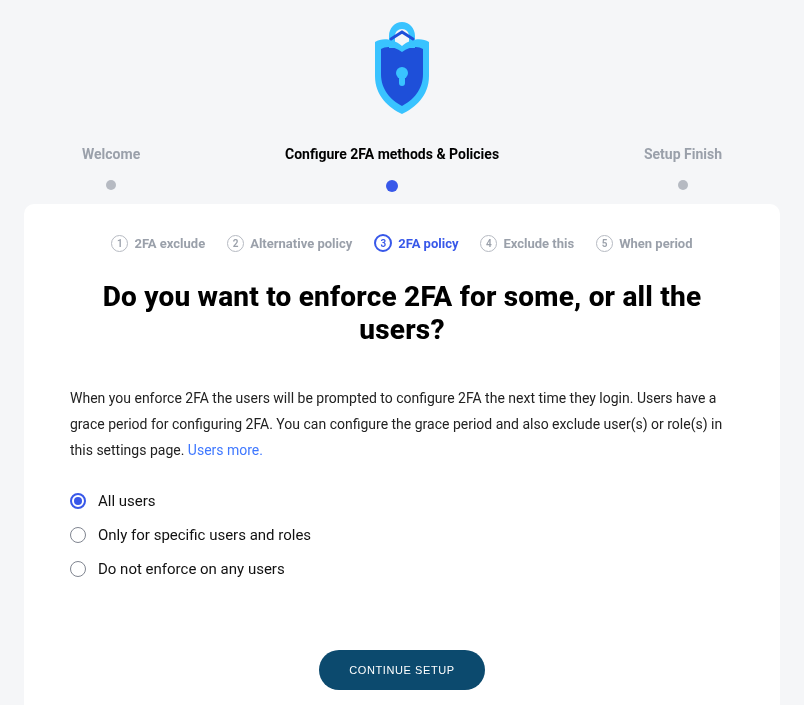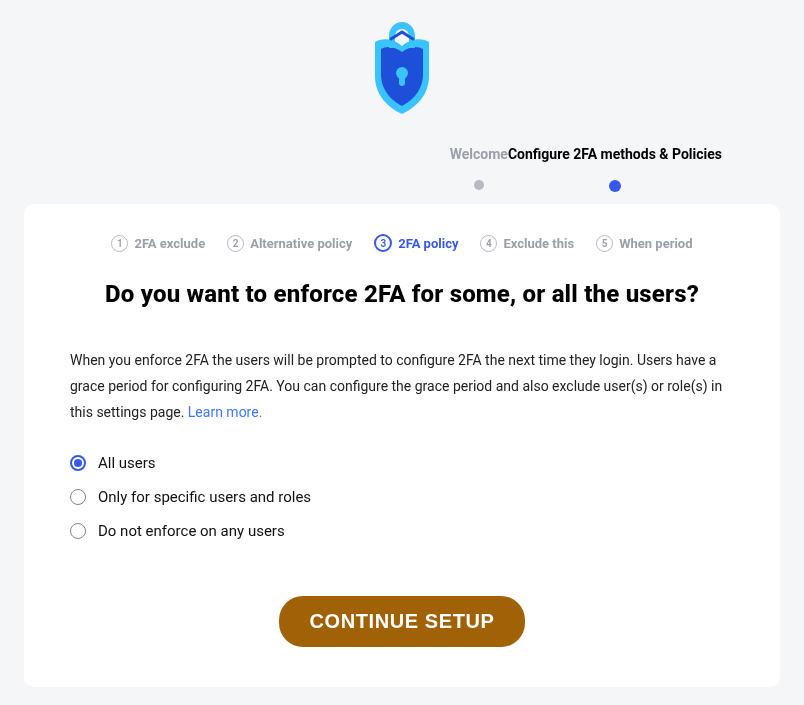--- a/index.html
+++ b/index.html
@@ -1,42 +1,42 @@
 <!DOCTYPE html>
 <html><head>
   <meta charset="utf-8">
   <style>
     *{box-sizing:border-box;margin:0;padding:0}
     body{font-family:-apple-system,BlinkMacSystemFont,"Segoe UI",Roboto,Helvetica,Arial,sans-serif;background:#f5f6f8;width:804px;height:705px;overflow:hidden}
     .page{padding:18px 12px 12px}
     .logo-wrap{display:flex;justify-content:center;margin-bottom:28px}
-    .stepper{display:flex;justify-content:flex-end;padding:0 70px 0 70px;margin-bottom:12px}
+    .stepper{display:flex;justify-content:space-between;padding:0 70px 0 70px;margin-bottom:12px}
     .step-col{display:flex;flex-direction:column;align-items:center;gap:18px}
     .step-col.wide{flex:0 0 auto}
     .step-label{font-size:14px;font-weight:700;color:#9aa0aa}
     .step-label.active{color:#000000}
     .dot{width:10px;height:10px;border-radius:50%;background:#b6bac2}
     .dot.active{background:#3858e9;width:12px;height:12px}
     .card{background:#fff;border-radius:10px;padding:30px 46px 40px;margin:12px 12px 0}
     .substeps{display:flex;justify-content:center;gap:22px;flex-wrap:nowrap;margin-bottom:28px}
     .substep{display:flex;align-items:center;gap:6px;font-size:13px;color:#9aa0aa;font-weight:700;cursor:pointer}
     .substep .circ{width:17px;height:17px;border:1px solid #b6bac2;border-radius:50%;display:inline-flex;align-items:center;justify-content:center;font-size:10px;font-weight:600;color:#9aa0aa}
     .substep.active{color:#3858e9}
     .substep.active .circ{border:2px solid #3858e9;color:#3858e9;width:18px;height:18px}
-    h1{font-size:24px;font-weight:800;color:#000;text-align:center;margin-bottom:40px;letter-spacing:.2px}
+    h1{font-size:28px;font-weight:800;color:#000;text-align:center;margin-bottom:40px;letter-spacing:.2px}
     .desc{font-size:14px;color:#222;line-height:1.85;margin-bottom:28px}
     .desc a{color:#3f78ff;text-decoration:none}
-    .options{display:flex;flex-direction:column;gap:16px;margin-bottom:56px}
+    .options{display:flex;flex-direction:column;gap:16px;margin-bottom:72px}
     .opt{display:flex;align-items:center;gap:12px;cursor:pointer}
     .radio{width:16px;height:16px;border:1.5px solid #808590;border-radius:50%;display:inline-flex;align-items:center;justify-content:center;flex-shrink:0}
     .radio.checked{border:2px solid #3858e9}
     .radio.checked::after{content:"";width:8px;height:8px;background:#3858e9;border-radius:50%}
     .opt span{font-size:15px;color:#111}
     .btn-row{display:flex;justify-content:center}
-    .btn{background:#a16207;color:#fff;border:none;border-radius:24px;padding:14px 30px;font-size:20px;font-weight:700;letter-spacing:.6px;cursor:pointer}
+    .btn{background:#0c4a6e;color:#fff;border:none;border-radius:24px;padding:14px 30px;font-size:11px;font-weight:400;letter-spacing:.6px;cursor:pointer}
   </style>
 </head>
 <body>
 
 <div class="page">
   <div class="logo-wrap">
     <svg width="90" height="100" viewBox="0 0 90 100">
       <path d="M45 28 C35 20 25 20 18 24 L18 58 C18 78 32 90 45 96 C58 90 72 78 72 58 L72 24 C65 20 55 20 45 28 Z" fill="#39c3ff"></path>
       <path d="M45 34 C37 28 29 28 24 31 L24 56 C24 72 34 82 45 88 C56 82 66 72 66 56 L66 31 C61 28 53 28 45 34 Z" fill="#1e4fd9"></path>
       <path d="M45 4 C52 4 58 10 58 18 L58 30 L52 30 L52 18 C52 14 49 11 45 11 C41 11 38 14 38 18 L38 30 L32 30 L32 18 C32 10 38 4 45 4 Z" fill="#39c3ff"></path>
@@ -47,20 +47,24 @@
   </div>
 
   <div class="stepper">
     <div class="step-col">
       <div class="step-label">Welcome</div>
       <div class="dot"></div>
     </div>
     <div class="step-col wide">
       <div class="step-label active">Configure 2FA methods &amp; Policies</div>
       <div class="dot active"></div>
+    </div>
+    <div class="step-col">
+      <div class="step-label">Setup Finish</div>
+      <div class="dot"></div>
     </div>
   </div>
 
   <div class="card">
     <div class="substeps">
       <div class="substep">
         <span class="circ">1</span>
         <span>2FA exclude</span>
       </div>
       <div class="substep">
@@ -77,21 +81,21 @@
       </div>
       <div class="substep">
         <span class="circ">5</span>
         <span>When period</span>
       </div>
     </div>
 
     <h1>Do you want to enforce 2FA for some, or all the users?</h1>
 
     <p class="desc">
-      <span>When you enforce 2FA the users will be prompted to configure 2FA the next time they login. Users have a grace period for configuring 2FA. You can configure the grace period and also exclude user(s) or role(s) in this settings page. </span><a href="#">Learn more.</a>
+      <span>When you enforce 2FA the users will be prompted to configure 2FA the next time they login. Users have a grace period for configuring 2FA. You can configure the grace period and also exclude user(s) or role(s) in this settings page. </span><a href="#">Users more.</a>
     </p>
 
     <div class="options">
       <label class="opt">
         <span class="radio checked"></span>
         <span>All users</span>
       </label>
       <label class="opt">
         <span class="radio"></span>
         <span>Only for specific users and roles</span>

